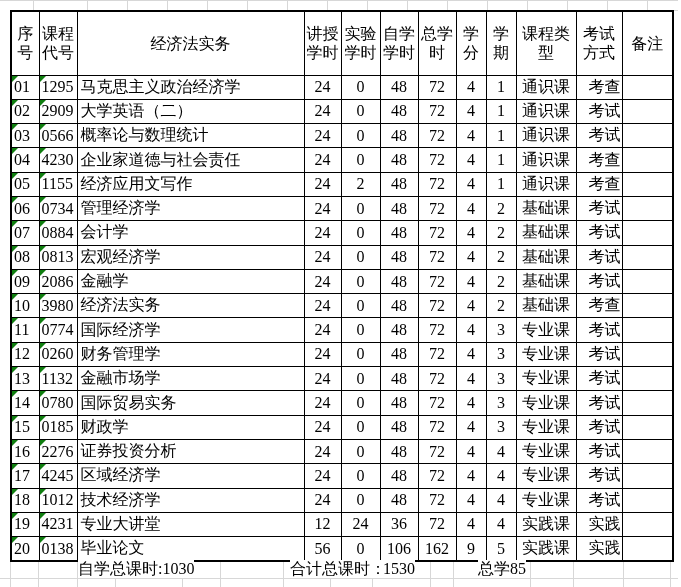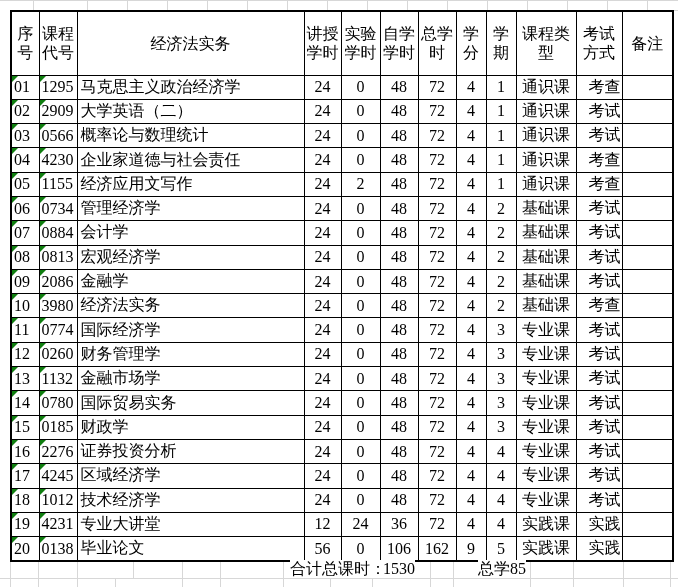--- a/index.html
+++ b/index.html
@@ -406,18 +406,19 @@
           <td class="c6"><span>162</span></td>
           <td class="c7"><span>9</span></td>
           <td class="c8"><span>5</span></td>
           <td class="c9"><span>实践课</span></td>
           <td class="c10"><span>实践</span></td>
           <td class="c11"><span></span></td>
         </tr>
       </tbody>
   </table>
 
+  <div class="footer-text" style="left:78px"><span>自学总课时:</span><span>1030</span></div>
   <div class="footer-text" style="left:290px"><span>合计总课时：</span></div>
   <div class="footer-text" style="left:383px"><span>1530</span></div>
   <div class="footer-text" style="left:478px"><span>总学分</span></div>
   <div class="footer-text" style="left:510px"><span>85</span></div>
 
 </div>
 
 </body></html>

